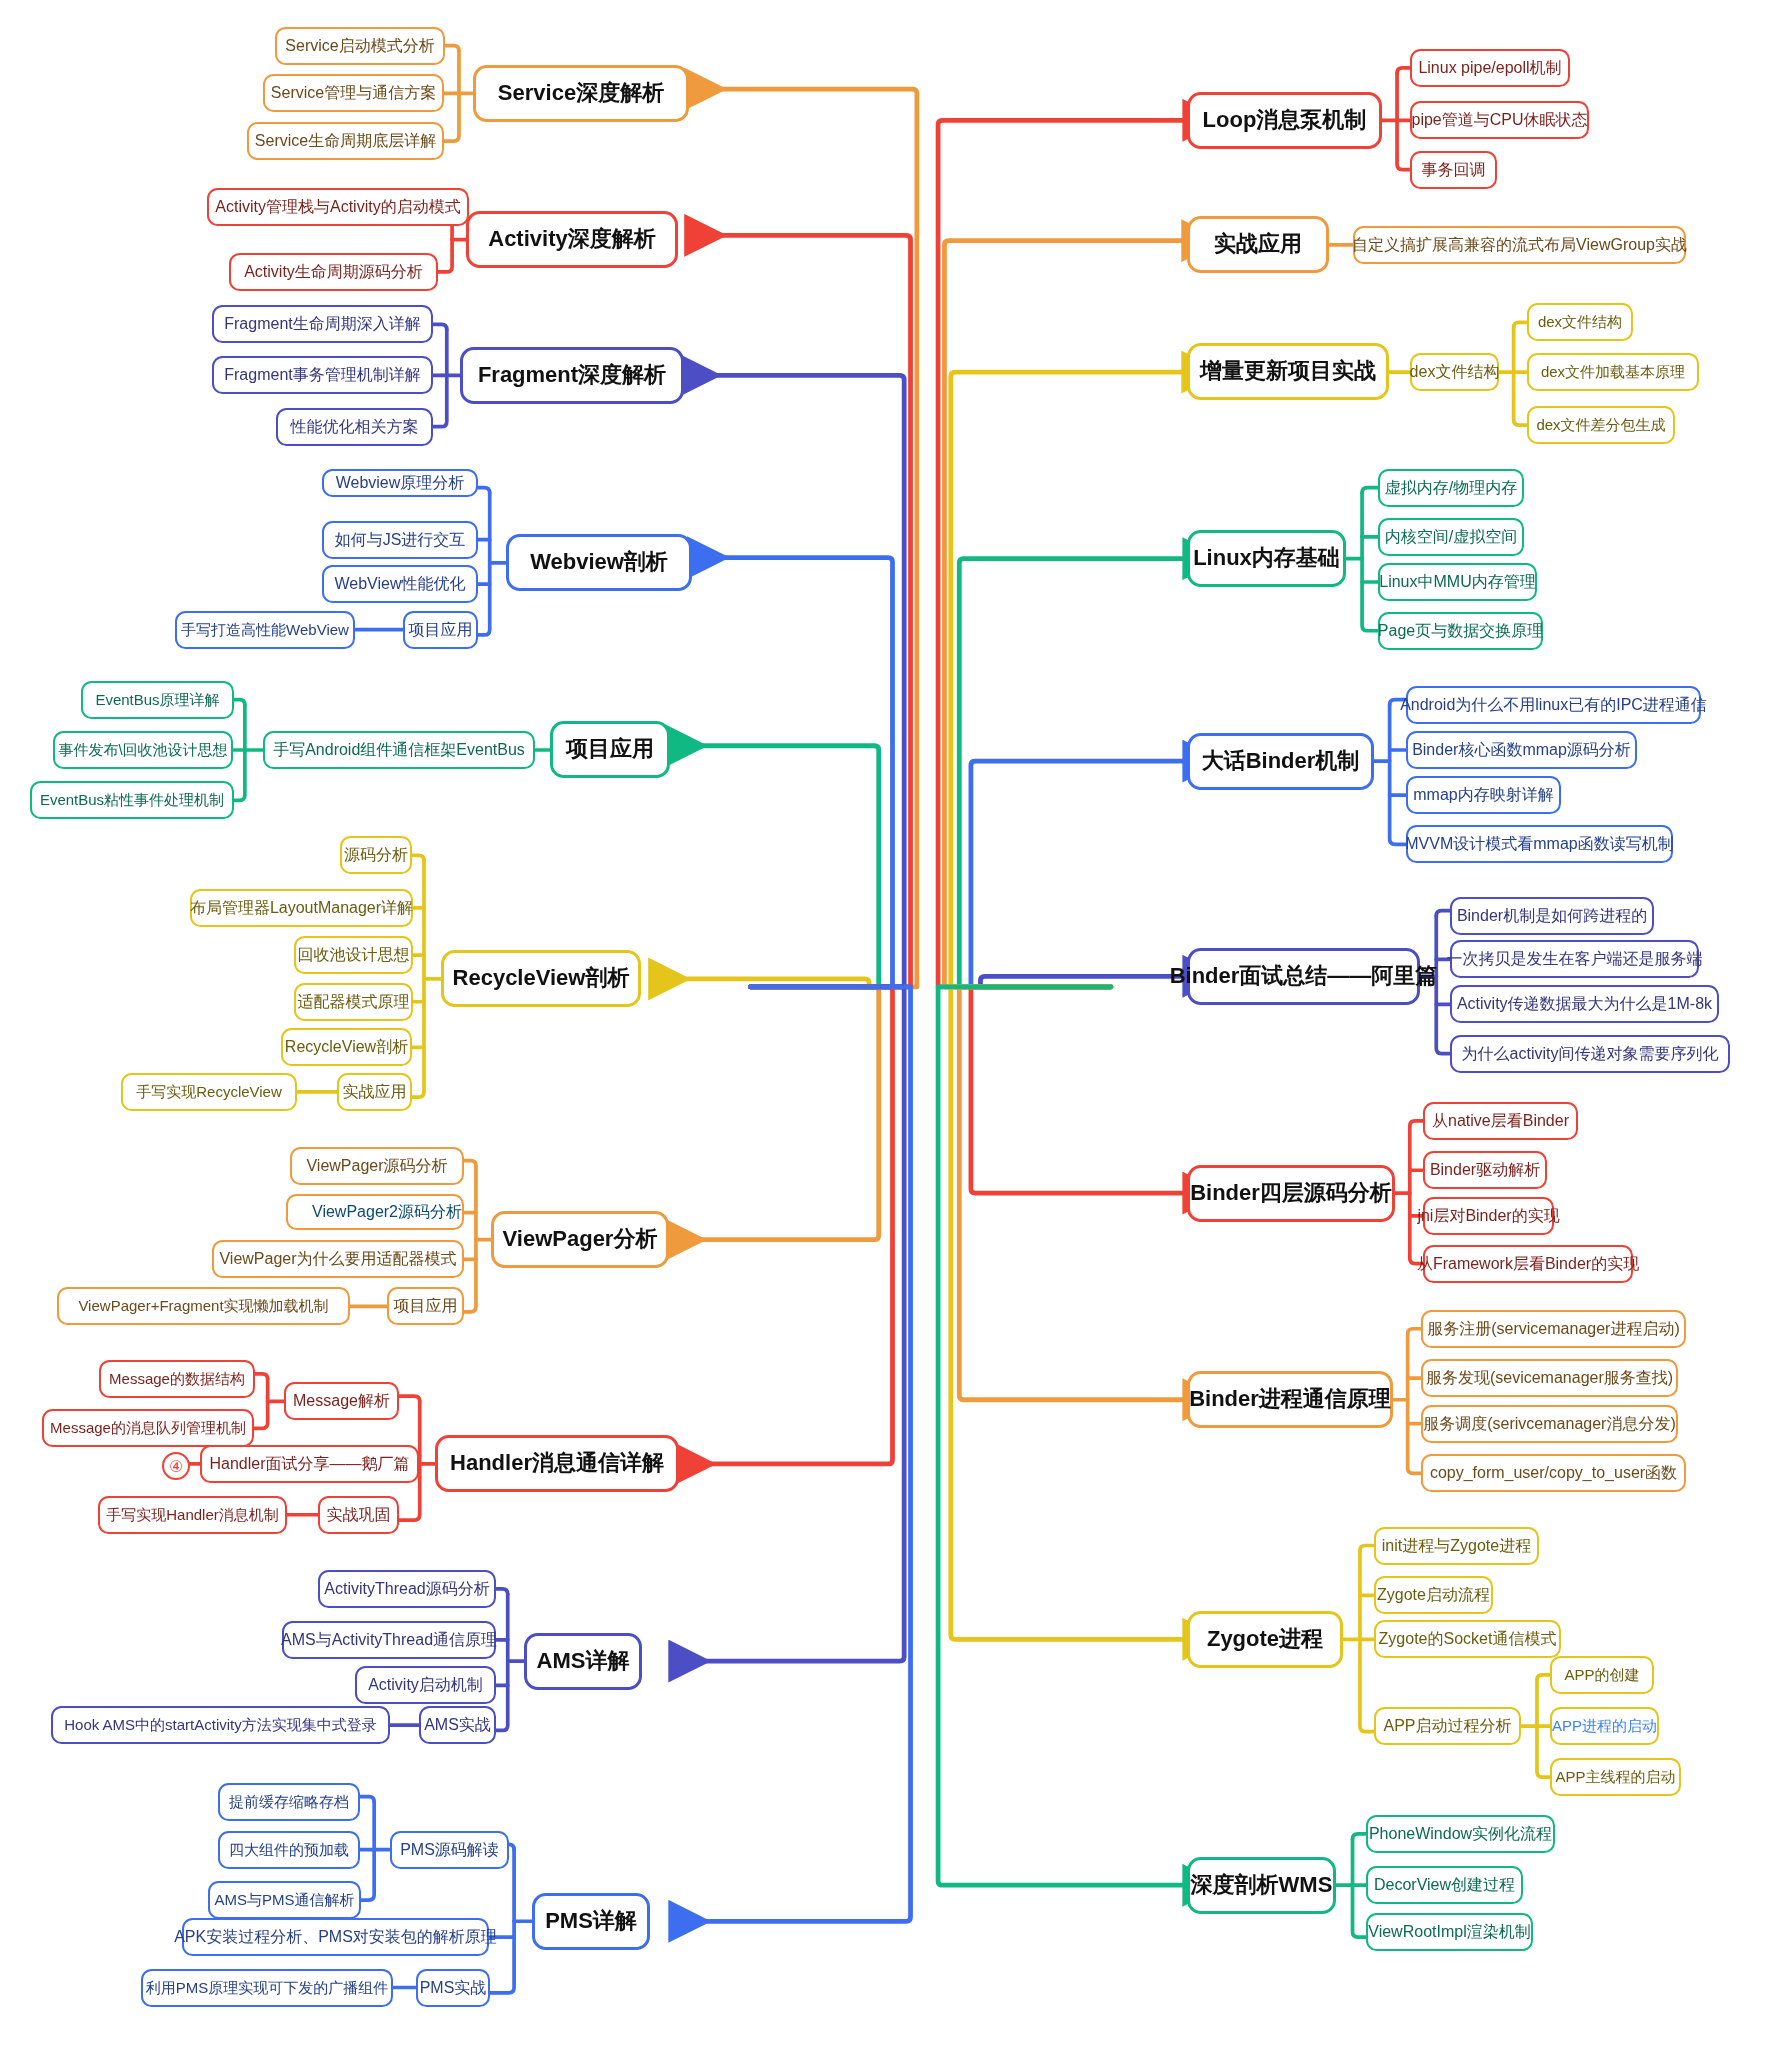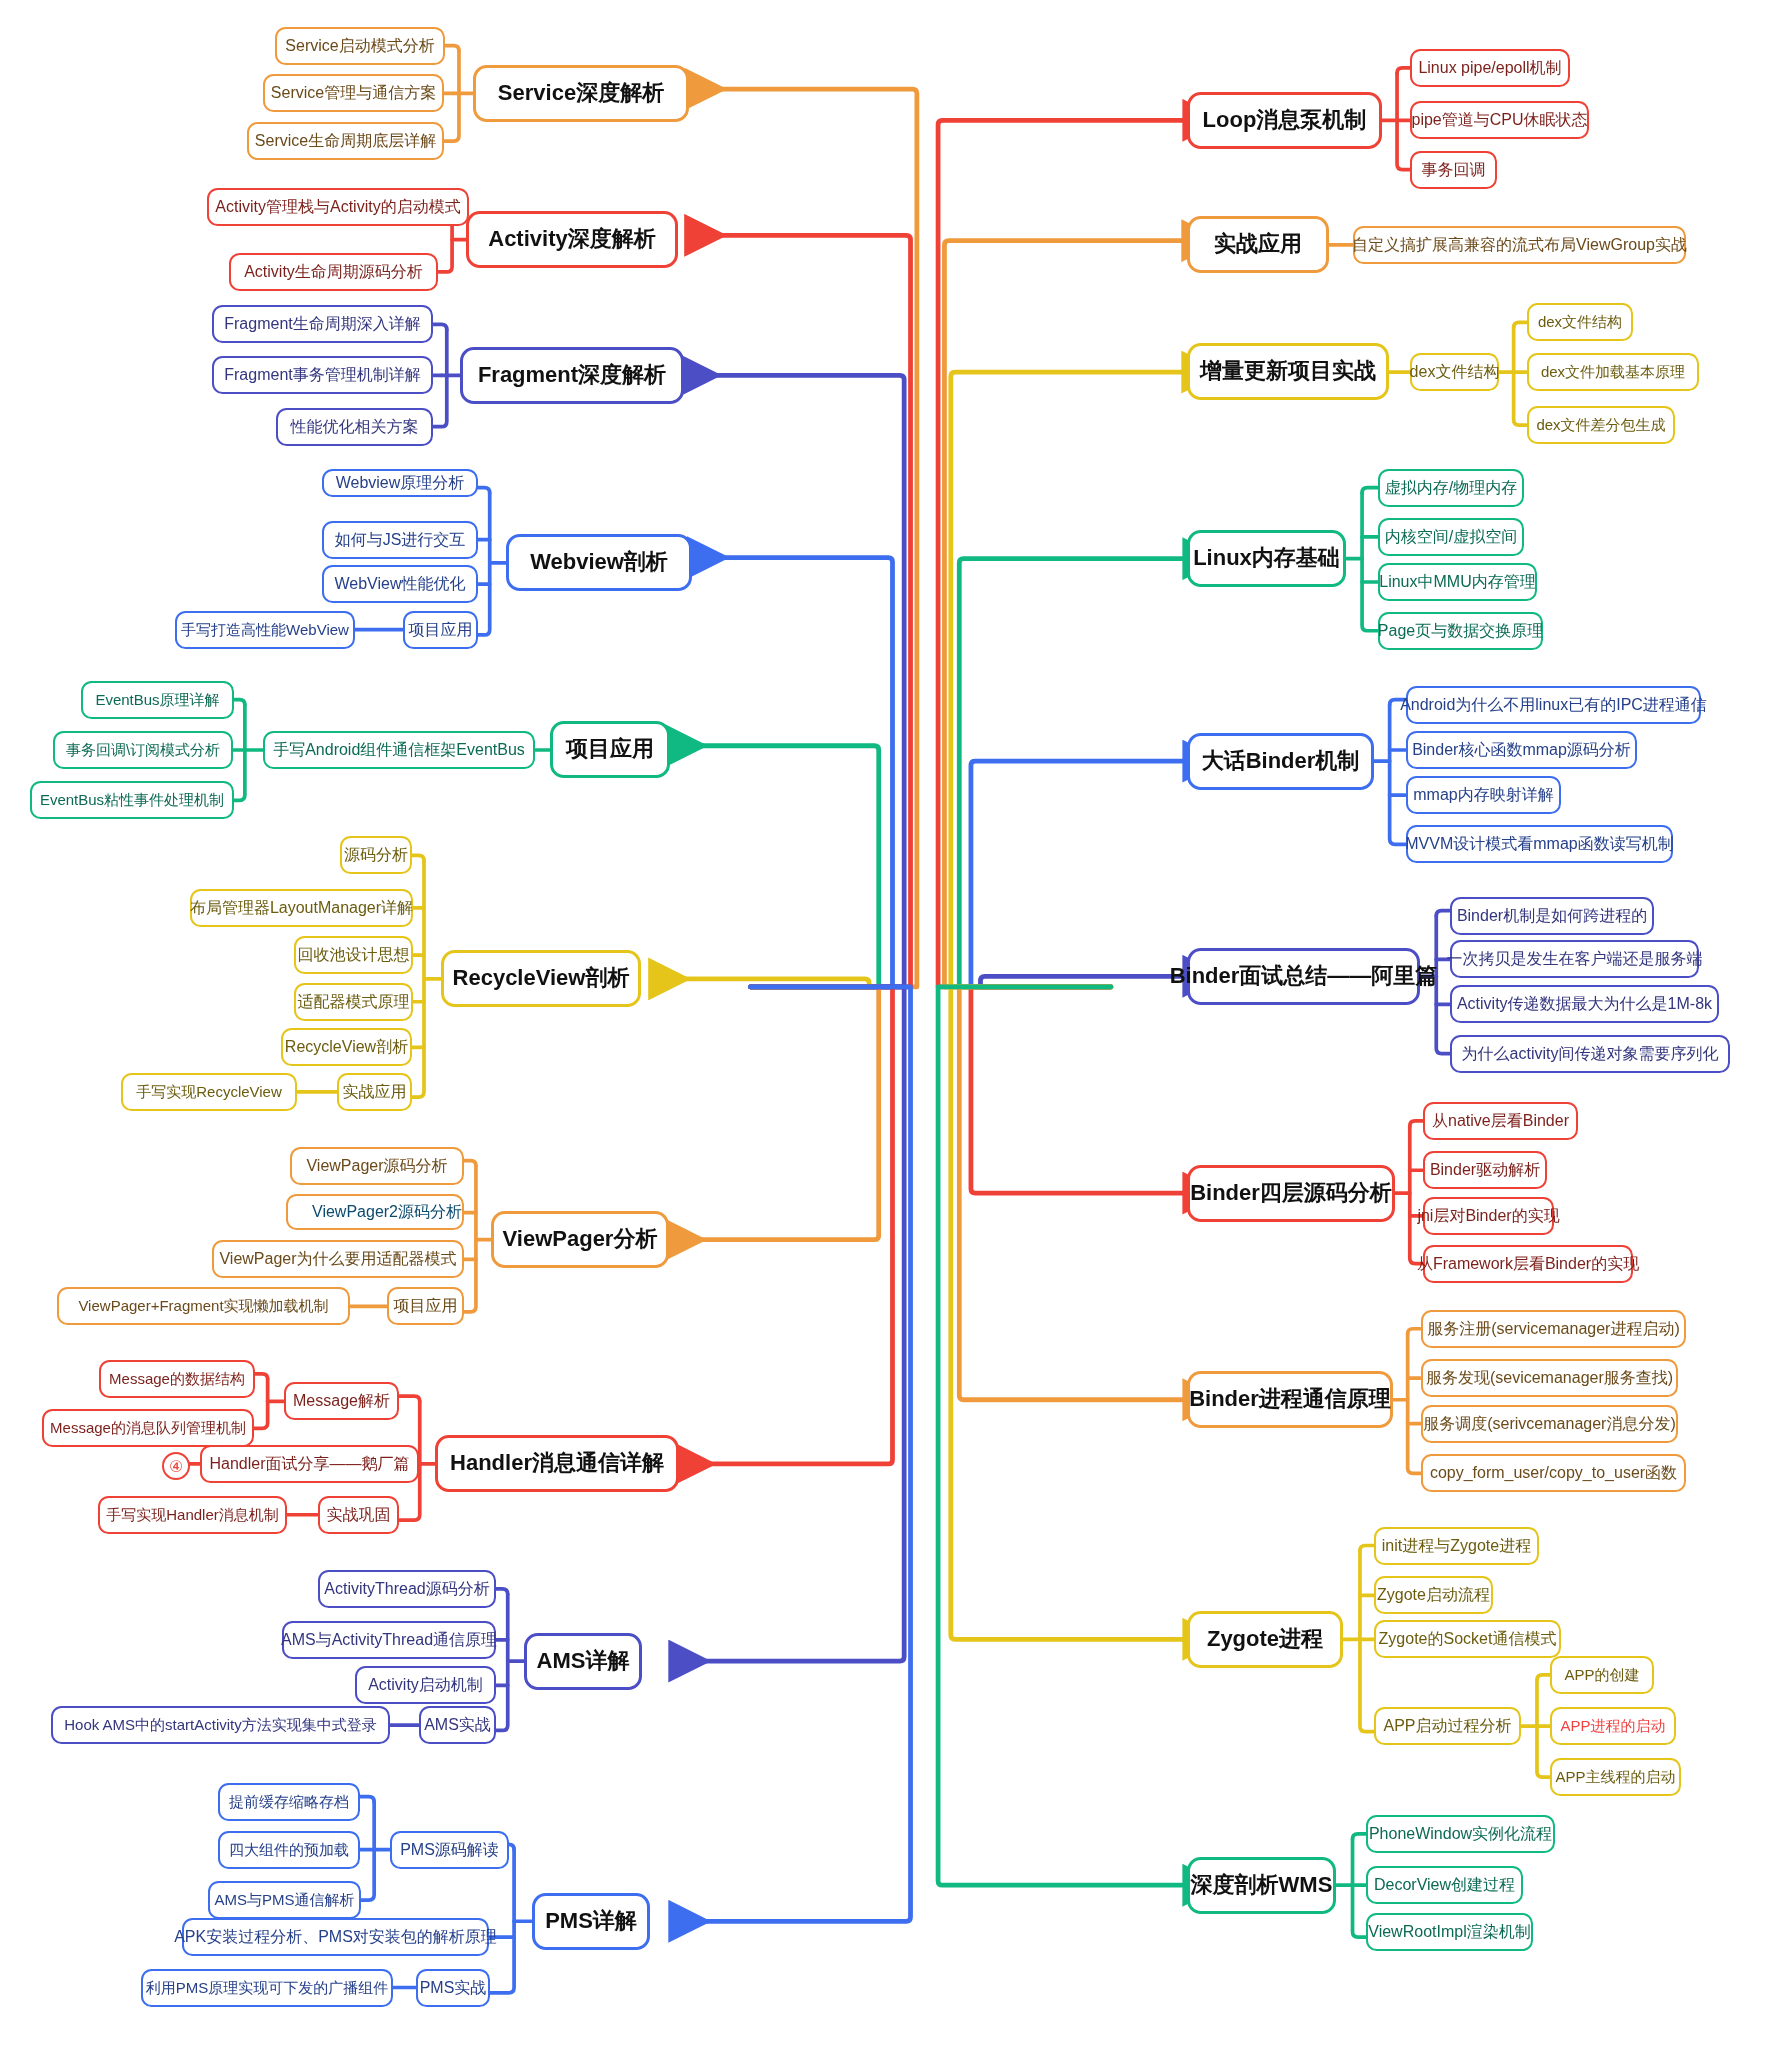--- a/index.html
+++ b/index.html
@@ -309,21 +309,21 @@
   <div class="node lvl1" style="left:550px;top:721px;width:120px;height:57px;border-color:#10b981;">
     <span>项目应用</span>
   </div>
   <div class="node lvl2" style="left:263px;top:731px;width:272px;height:38px;border-color:#10b981;color:#0b6a53;">
     <span>手写Android组件通信框架EventBus</span>
   </div>
   <div class="node lvl3" style="left:81px;top:681px;width:153px;height:38px;border-color:#10b981;color:#0b6a53;">
     <span>EventBus原理详解</span>
   </div>
   <div class="node lvl3" style="left:53px;top:731px;width:180px;height:38px;border-color:#10b981;color:#0b6a53;">
-    <span>事务回调\订阅模式分析</span>
+    <span>事件发布\回收池设计思想</span>
   </div>
   <div class="node lvl3" style="left:30px;top:781px;width:204px;height:38px;border-color:#10b981;color:#0b6a53;">
     <span>EventBus粘性事件处理机制</span>
   </div>
 
   <div class="node lvl1" style="left:441px;top:950px;width:200px;height:57px;border-color:#e5c51a;">
     <span>RecycleView剖析</span>
   </div>
   <div class="node lvl2" style="left:340px;top:836px;width:72px;height:38px;border-color:#e5c51a;color:#6b5c0e;">
     <span>源码分析</span>
@@ -562,21 +562,21 @@
   </div>
   <div class="node lvl2" style="left:1374px;top:1620px;width:187px;height:38px;border-color:#e5c51a;color:#6b5c0e;">
     <span>Zygote的Socket通信模式</span>
   </div>
   <div class="node lvl2" style="left:1374px;top:1707px;width:147px;height:38px;border-color:#e5c51a;color:#6b5c0e;">
     <span>APP启动过程分析</span>
   </div>
   <div class="node lvl3" style="left:1550px;top:1656px;width:104px;height:38px;border-color:#e5c51a;color:#6b5c0e;">
     <span>APP的创建</span>
   </div>
-  <div class="node lvl3" style="left:1550px;top:1707px;width:126px;height:38px;border-color:#e5c51a;color:#ef4444;">
+  <div class="node lvl3" style="left:1550px;top:1707px;width:109px;height:38px;border-color:#e5c51a;color:#3b82f6;">
     <span>APP进程的启动</span>
   </div>
   <div class="node lvl3" style="left:1550px;top:1758px;width:131px;height:38px;border-color:#e5c51a;color:#6b5c0e;">
     <span>APP主线程的启动</span>
   </div>
 
   <div class="node lvl1" style="left:1187px;top:1857px;width:149px;height:57px;border-color:#10b981;">
     <span>深度剖析WMS</span>
   </div>
   <div class="node lvl2" style="left:1366px;top:1815px;width:189px;height:38px;border-color:#10b981;color:#0b6a53;">

